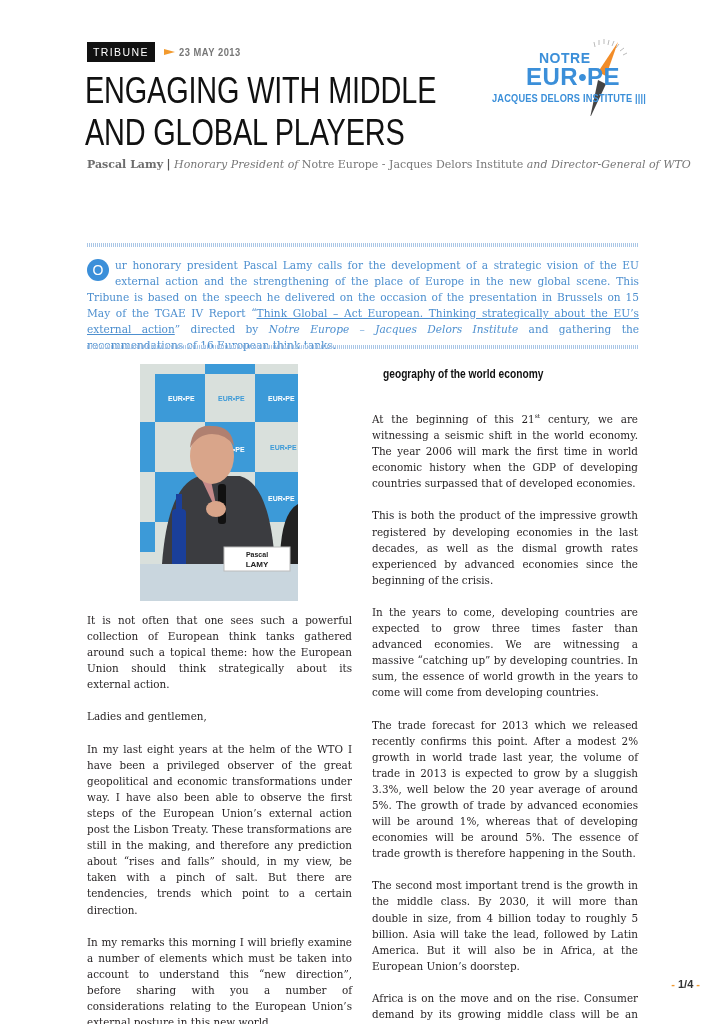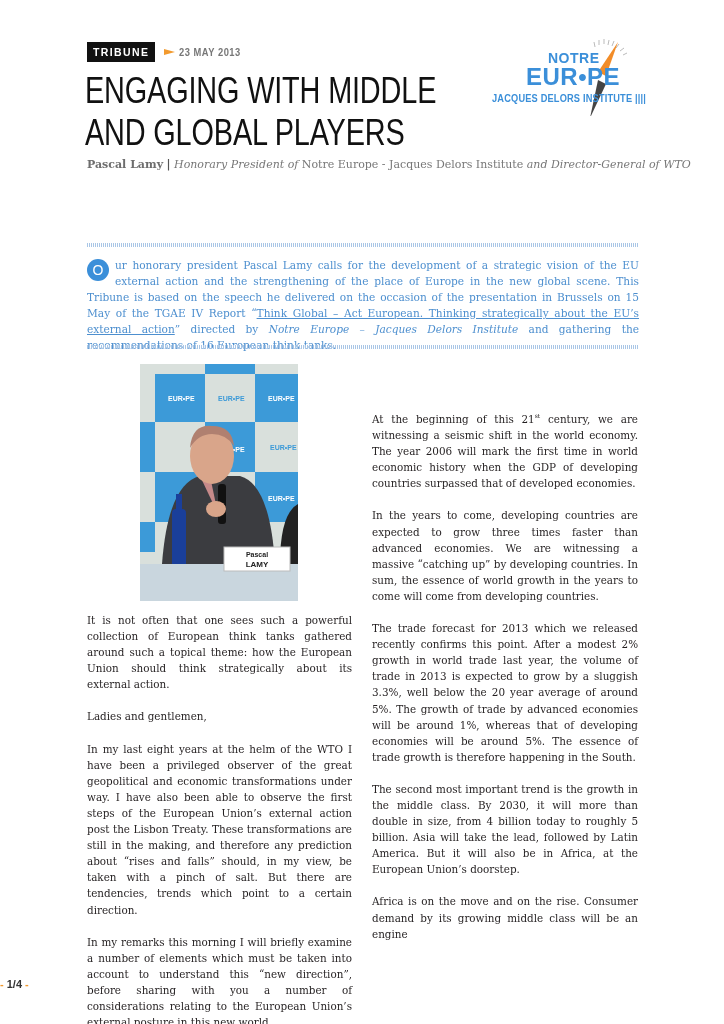--- a/index.html
+++ b/index.html
@@ -1,33 +1,33 @@
 <!DOCTYPE html>
 <html><head>
 <meta charset="utf-8">
 <style>
   * { margin: 0; padding: 0; box-sizing: border-box; }
   html, body { width: 724px; height: 1024px; background: #ffffff; overflow: hidden; }
   body { position: relative; font-family: "DejaVu Serif", serif; color: #231f20; }
 
   .header { position: absolute; left: 87px; top: 42px; width: 560px; }
   .tag-row { display: flex; align-items: center; height: 20px; }
-  .tag { background: #111; color: #fff; font-family: "Liberation Sans", sans-serif; font-weight: bold; font-size: 10.5px; letter-spacing: 1.4px; padding: 3px 6px 3px 6px; line-height: 14px; }
+  .tag { background: #111; color: #fff; font-family: "Liberation Sans", sans-serif; font-weight: normal; font-size: 10.5px; letter-spacing: 1.4px; padding: 3px 6px 3px 6px; line-height: 14px; }
   .date-arrow { margin-left: 9px; width: 0; height: 0; border-top: 3px solid transparent; border-bottom: 3px solid transparent; border-left: 11px solid #f29a2e; }
   .date { margin-left: 4px; font-family: "Liberation Sans", sans-serif; font-size: 11px; font-weight: bold; color: #777; letter-spacing: 0.6px; transform: scaleX(0.85); transform-origin: left; }
 
   .title { position: absolute; left: 85px; top: 70px; font-family: "Liberation Sans", sans-serif; font-size: 37px; line-height: 42px; color: #111; letter-spacing: -0.2px; transform: scaleX(0.78); transform-origin: left top; width: 420px; white-space: nowrap; }
 
   .byline { position: absolute; left: 87px; top: 158px; font-size: 11px; color: #777; white-space: nowrap; }
   .byline .name { font-weight: bold; color: #6d6d6d; }
   .byline .sep { font-weight: bold; color: #555; }
   .byline i { font-style: italic; }
 
   .logo { position: absolute; left: 490px; top: 36px; width: 170px; height: 80px; }
-  .logo .notre { position: absolute; left: 49px; top: 14px; font-family: "Liberation Sans", sans-serif; font-weight: bold; font-size: 14px; color: #3b8fd9; letter-spacing: 0.5px; margin-left: 9px; }
+  .logo .notre { position: absolute; left: 49px; top: 14px; font-family: "Liberation Sans", sans-serif; font-weight: bold; font-size: 14px; color: #3b8fd9; letter-spacing: 0.5px; }
   .logo .europe { position: absolute; left: 36px; top: 27px; font-family: "Liberation Sans", sans-serif; font-weight: bold; font-size: 24px; color: #3b8fd9; letter-spacing: 0.5px; }
   .logo .jdi { position: absolute; left: 2px; top: 56px; font-family: "Liberation Sans", sans-serif; font-weight: bold; font-size: 10.5px; color: #3b8fd9; transform: scaleX(0.88); transform-origin: left; white-space: nowrap; letter-spacing: 0.2px; }
   .logo svg { position: absolute; left: 0; top: 0; }
 
   .dotline { position: absolute; left: 87px; width: 551px; height: 4px; background-image: repeating-linear-gradient(90deg, #a9c6e6 0 1px, transparent 1px 2px); }
 
   .intro { position: absolute; left: 87px; top: 257px; width: 552px; font-size: 10.6px; line-height: 16px; color: #4d8fcf; text-align: justify; }
   .dropcap { float: left; width: 22px; height: 22px; border-radius: 50%; background: #3b8fd9; color: #fff; font-family: "Liberation Sans", sans-serif; font-size: 14px; text-align: center; line-height: 22px; margin: 2px 6px 0 0; }
   .intro .link { text-decoration: underline; }
   .intro i { }
@@ -37,21 +37,21 @@
   .col { position: absolute; font-size: 10.4px; line-height: 16.1px; color: #231f20; text-align: justify; }
   .col p { margin-bottom: 16px; }
   .left-col { left: 87px; top: 612px; width: 265px; }
   .right-col { left: 372px; top: 411px; width: 266px; }
 
   .sec-head { position: absolute; left: 372px; top: 366px; width: 266px; font-family: "Liberation Sans", sans-serif; font-weight: bold; font-size: 12px; line-height: 16px; color: #111; }
   .sec-head .num { color: #4d8fcf; font-weight: normal; }
   .sec-head .txt { display: inline-block; transform: scaleX(0.85); transform-origin: left; white-space: nowrap; }
   .sec-head .line2 { padding-left: 11px; }
 
-  .footer { position: absolute; left: 0; top: 978px; width: 700px; text-align: left; font-family: "Liberation Sans", sans-serif; font-size: 11px; font-weight: bold; color: #333; }
+  .footer { position: absolute; left: 0; top: 978px; width: 700px; text-align: right; font-family: "Liberation Sans", sans-serif; font-size: 11px; font-weight: bold; color: #333; }
   .footer .dash { color: #f29a2e; }
   sup { font-size: 6px; vertical-align: top; line-height: 10px; }
 </style>
 </head>
 <body>
 
 <div class="header">
   <div class="tag-row">
     <span class="tag">TRIBUNE</span>
     <span class="date-arrow"></span>
@@ -144,24 +144,26 @@
 </div>
 
 <div class="col left-col">
   <p>It is not often that one sees such a powerful collection of European think tanks gathered around such a topical theme: how the European Union should think strategically about its external action.</p>
   <p>Ladies and gentlemen,</p>
   <p>In my last eight years at the helm of the WTO I have been a privileged observer of the great geopolitical and economic transformations under way. I have also been able to observe the first steps of the European Union’s external action post the Lisbon Treaty. These transformations are still in the making, and therefore any prediction about “rises and falls” should, in my view, be taken with a pinch of salt. But there are tendencies, trends which point to a certain direction.</p>
   <p>In my remarks this morning I will briefly examine a number of elements which must be taken into account to understand this “new direction”, before sharing with you a number of considerations relating to the European Union’s external posture in this new world.</p>
 </div>
 
 <div class="sec-head">
+  <div class="line2"><span class="txt">geography of the world economy</span></div>
 </div>
 
 <div class="col right-col">
   <p><span>At the beginning of this 21</span><sup>st</sup><span> century, we are witnessing a seismic shift in the world economy. The year 2006 will mark the first time in world economic history when the GDP of developing countries surpassed that of developed economies.</span></p>
+  <p>This is both the product of the impressive growth registered by developing economies in the last decades, as well as the dismal growth rates experienced by advanced economies since the beginning of the crisis.</p>
   <p>In the years to come, developing countries are expected to grow three times faster than advanced economies. We are witnessing a massive “catching up” by developing countries. In sum, the essence of world growth in the years to come will come from developing countries.</p>
   <p>The trade forecast for 2013 which we released recently confirms this point. After a modest 2% growth in world trade last year, the volume of trade in 2013 is expected to grow by a sluggish 3.3%, well below the 20 year average of around 5%. The growth of trade by advanced economies will be around 1%, whereas that of developing economies will be around 5%. The essence of trade growth is therefore happening in the South.</p>
   <p>The second most important trend is the growth in the middle class. By 2030, it will more than double in size, from 4 billion today to roughly 5 billion. Asia will take the lead, followed by Latin America. But it will also be in Africa, at the European Union’s doorstep.</p>
   <p>Africa is on the move and on the rise. Consumer demand by its growing middle class will be an engine</p>
 </div>
 
 <div class="footer">
   <span class="dash">-</span>
   <span>1/4</span>
   <span class="dash">-</span>

